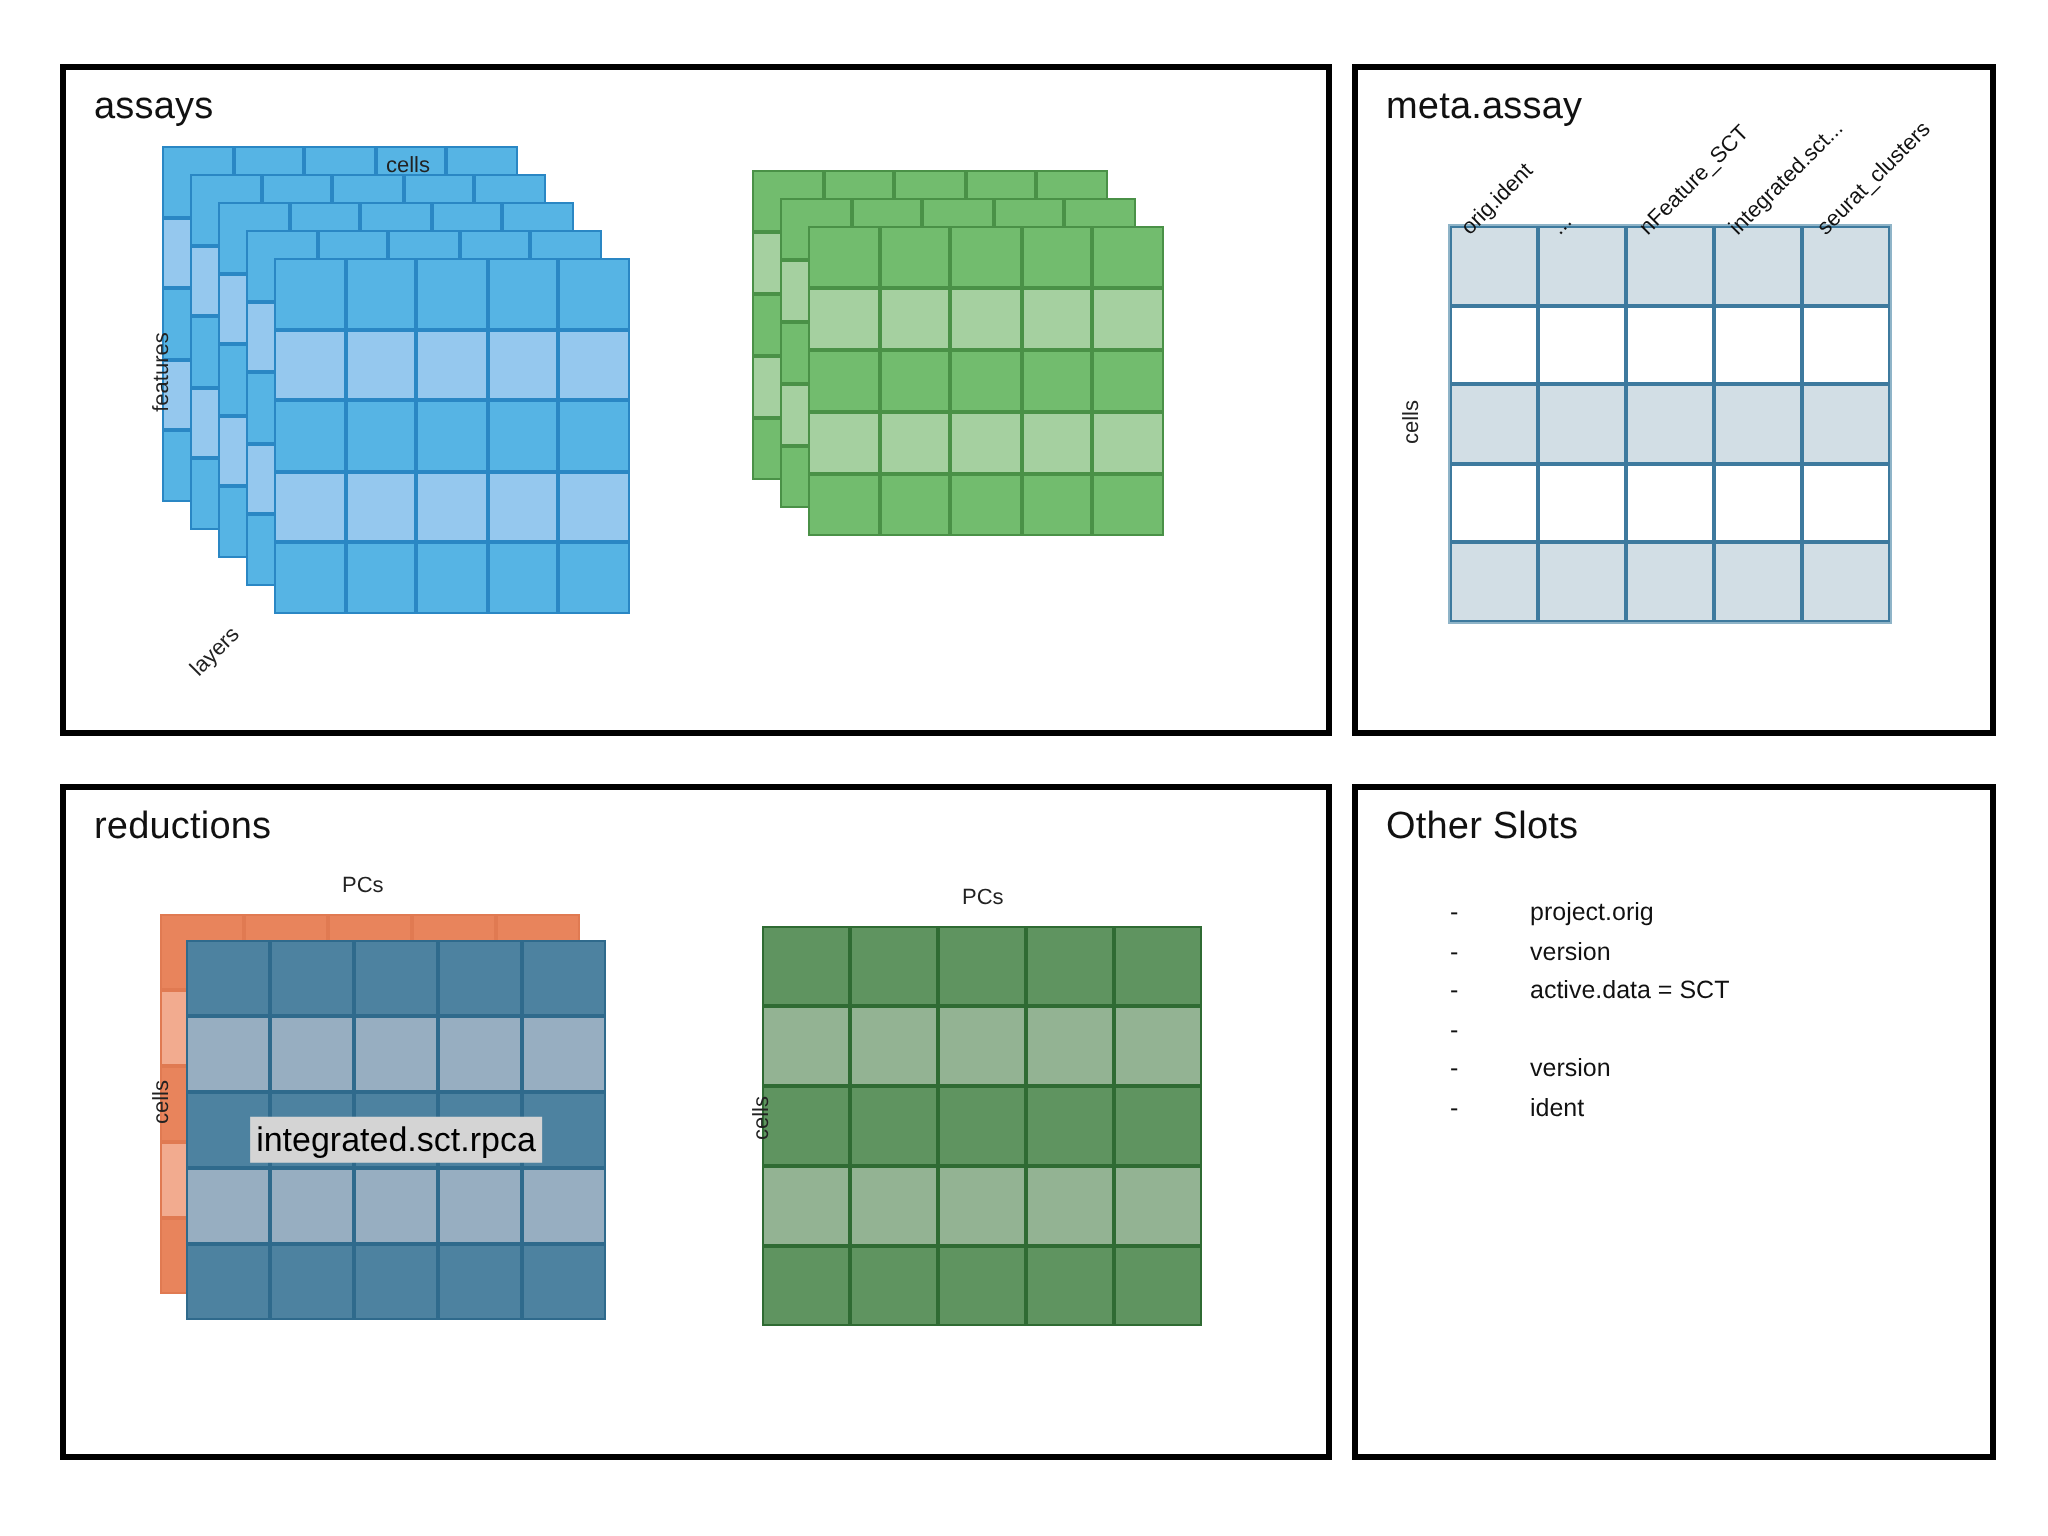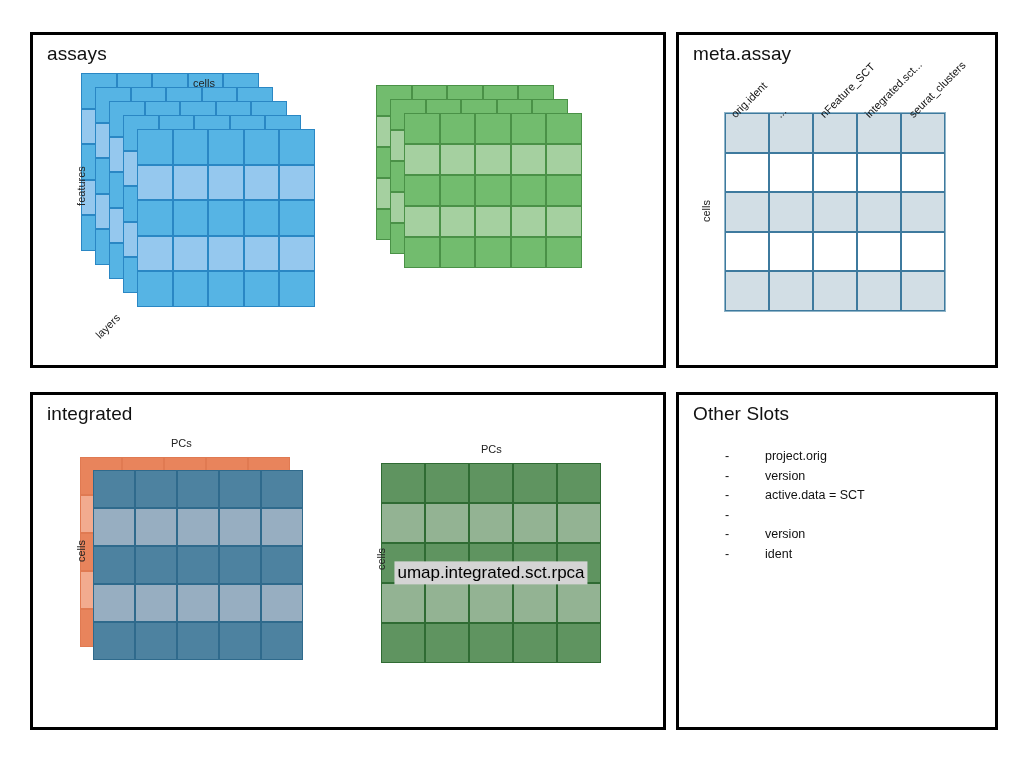--- a/index.html
+++ b/index.html
@@ -322,21 +322,21 @@
 <div class="cap cap-v" id="md-cap-left" style="left: 676px; top: 205px; width: 60px; text-align: center;">cells</div>
 <div id="md-col-labels" style="position: absolute; left: 0px; top: 0px; width: 1024px; height: 768px; pointer-events: none;">
     <div class="mdcol" style="left: 737.32px; top: 108px;">orig.ident</div>
     <div class="mdcol" style="left: 781.72px; top: 108px;">...</div>
     <div class="mdcol" style="left: 826.12px; top: 108px;">nFeature_SCT</div>
     <div class="mdcol" style="left: 870.52px; top: 108px;">integrated.sct...</div>
     <div class="mdcol" style="left: 914.92px; top: 108px;">seurat_clusters</div>
   </div>
 
 <div class="panel" id="panel-reductions">
-  <div class="panel-title">integrated</div>
+  <div class="panel-title">reductions</div>
 
   <div id="pca-back" style="position: absolute; left: 47px; top: 62px; width: 210px; height: 190px; display: grid; grid-template-columns: repeat(5, 1fr); grid-template-rows: repeat(5, 1fr); z-index: 0;">
       <div class="cell" style="background: rgb(232, 132, 92); border: 1px solid rgb(224, 122, 82);"></div>
       <div class="cell" style="background: rgb(232, 132, 92); border: 1px solid rgb(224, 122, 82);"></div>
       <div class="cell" style="background: rgb(232, 132, 92); border: 1px solid rgb(224, 122, 82);"></div>
       <div class="cell" style="background: rgb(232, 132, 92); border: 1px solid rgb(224, 122, 82);"></div>
       <div class="cell" style="background: rgb(232, 132, 92); border: 1px solid rgb(224, 122, 82);"></div>
       <div class="cell" style="background: rgb(242, 171, 143); border: 1px solid rgb(224, 122, 82);"></div>
       <div class="cell" style="background: rgb(242, 171, 143); border: 1px solid rgb(224, 122, 82);"></div>
       <div class="cell" style="background: rgb(242, 171, 143); border: 1px solid rgb(224, 122, 82);"></div>
@@ -380,20 +380,21 @@
       <div class="cell" style="background: rgb(151, 174, 193); border: 1px solid rgb(47, 106, 140);"></div>
       <div class="cell" style="background: rgb(151, 174, 193); border: 1px solid rgb(47, 106, 140);"></div>
       <div class="cell" style="background: rgb(77, 130, 160); border: 1px solid rgb(47, 106, 140);"></div>
       <div class="cell" style="background: rgb(77, 130, 160); border: 1px solid rgb(47, 106, 140);"></div>
       <div class="cell" style="background: rgb(77, 130, 160); border: 1px solid rgb(47, 106, 140);"></div>
       <div class="cell" style="background: rgb(77, 130, 160); border: 1px solid rgb(47, 106, 140);"></div>
       <div class="cell" style="background: rgb(77, 130, 160); border: 1px solid rgb(47, 106, 140);"></div>
     </div>
   <div class="cap" id="pca-cap-top" style="left: 138px; top: 42px;">PCs</div>
   <div class="cap cap-v" id="pca-cap-left" style="left: 18px; top: 150px; width: 60px; text-align: center;">cells</div>
+  <div class="chip" id="pca-chip" style="left: 165px; top: 175px; z-index: 2;">integrated.sct.rpca</div>
 
   <div id="umap-grid" class="matrix" style="left: 348px; top: 68px; width: 220px; height: 200px; grid-template-columns: repeat(5, 1fr); grid-template-rows: repeat(5, 1fr);">
       <div class="cell" style="background: rgb(95, 148, 96); border: 1px solid rgb(47, 107, 51);"></div>
       <div class="cell" style="background: rgb(95, 148, 96); border: 1px solid rgb(47, 107, 51);"></div>
       <div class="cell" style="background: rgb(95, 148, 96); border: 1px solid rgb(47, 107, 51);"></div>
       <div class="cell" style="background: rgb(95, 148, 96); border: 1px solid rgb(47, 107, 51);"></div>
       <div class="cell" style="background: rgb(95, 148, 96); border: 1px solid rgb(47, 107, 51);"></div>
       <div class="cell" style="background: rgb(147, 179, 147); border: 1px solid rgb(47, 107, 51);"></div>
       <div class="cell" style="background: rgb(147, 179, 147); border: 1px solid rgb(47, 107, 51);"></div>
       <div class="cell" style="background: rgb(147, 179, 147); border: 1px solid rgb(47, 107, 51);"></div>
@@ -410,21 +411,20 @@
       <div class="cell" style="background: rgb(147, 179, 147); border: 1px solid rgb(47, 107, 51);"></div>
       <div class="cell" style="background: rgb(147, 179, 147); border: 1px solid rgb(47, 107, 51);"></div>
       <div class="cell" style="background: rgb(95, 148, 96); border: 1px solid rgb(47, 107, 51);"></div>
       <div class="cell" style="background: rgb(95, 148, 96); border: 1px solid rgb(47, 107, 51);"></div>
       <div class="cell" style="background: rgb(95, 148, 96); border: 1px solid rgb(47, 107, 51);"></div>
       <div class="cell" style="background: rgb(95, 148, 96); border: 1px solid rgb(47, 107, 51);"></div>
       <div class="cell" style="background: rgb(95, 148, 96); border: 1px solid rgb(47, 107, 51);"></div>
     </div>
   <div class="cap" id="umap-cap-top" style="left: 448px; top: 48px;">PCs</div>
   <div class="cap cap-v" id="umap-cap-left" style="left: 318px; top: 158px; width: 60px; text-align: center;">cells</div>
-  <div class="chip" id="umap-chip" style="left: 458px; top: 178px; z-index: 2;">umap.integrated.sct.rpca</div>
 </div>
 
 <div class="panel" id="panel-otherslots">
   <div class="panel-title">Other Slots</div>
   <div id="slots-list">
       <div class="slot-row">
         <span class="slot-dash">-</span>
         <span>project.orig</span>
       </div>
       <div class="slot-row">

